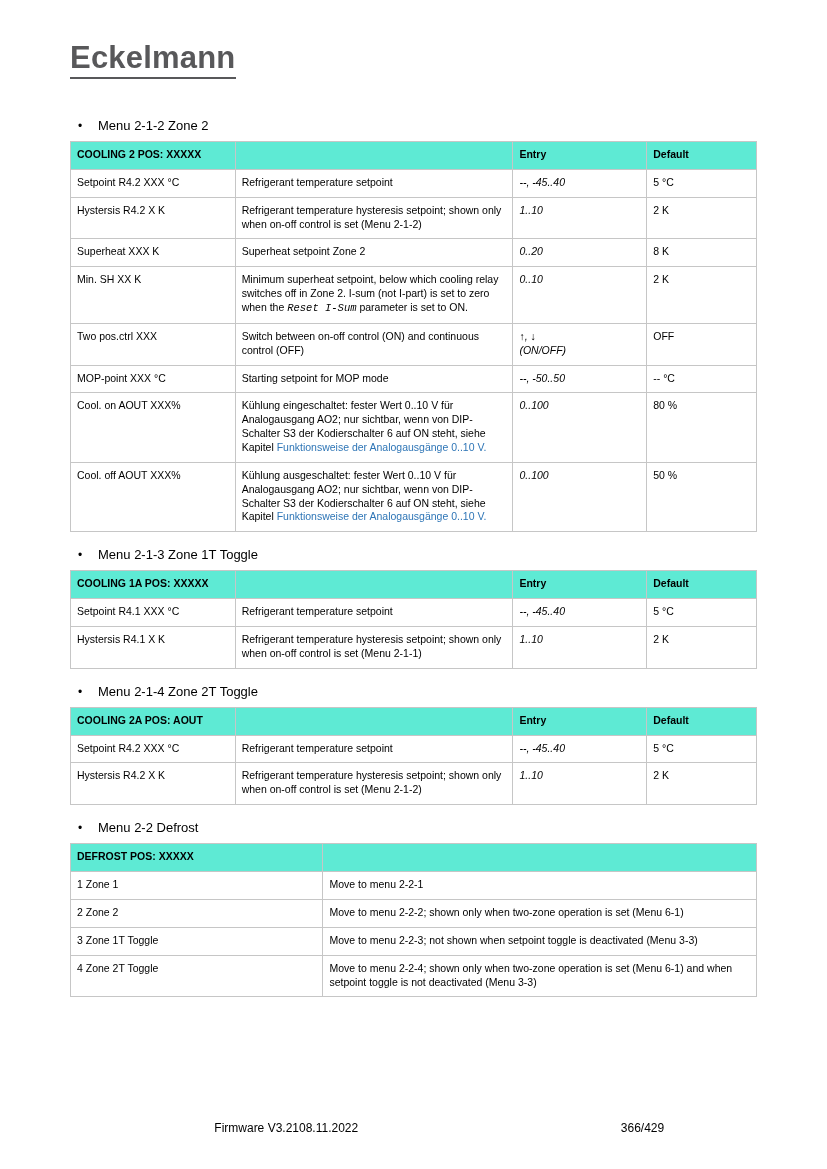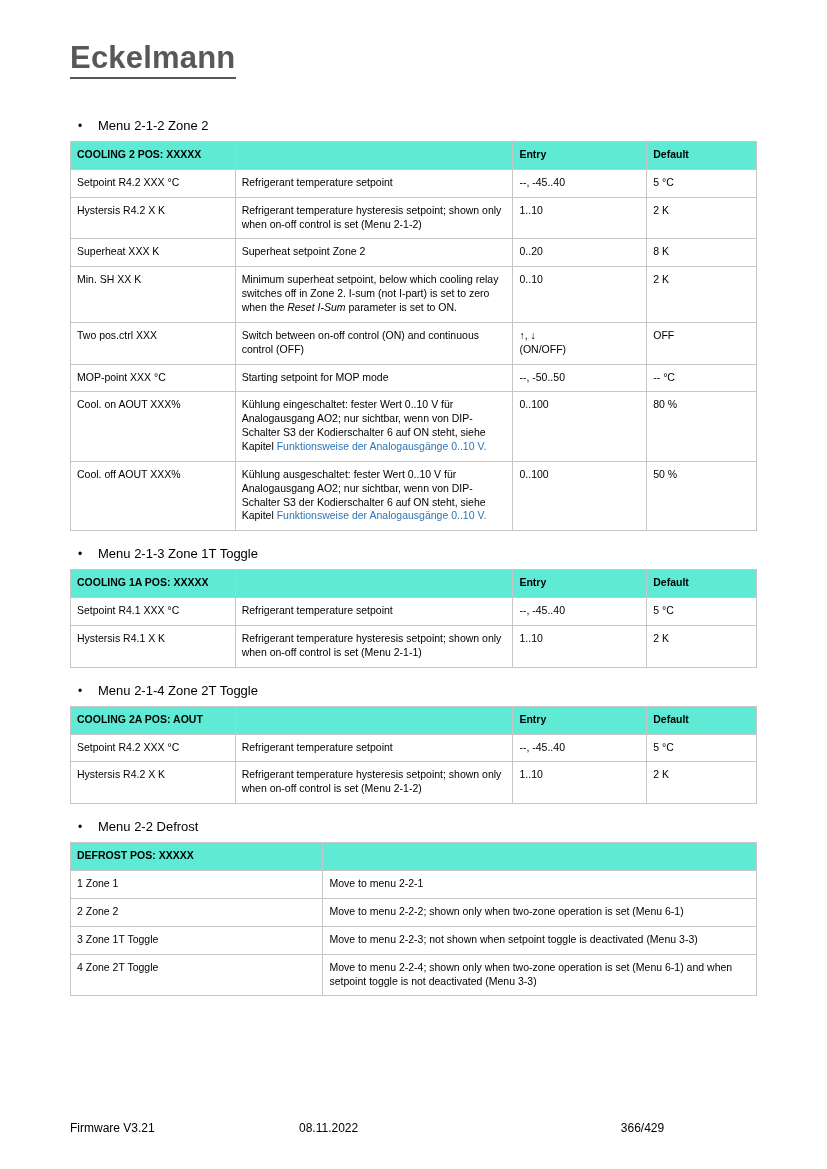--- a/index.html
+++ b/index.html
@@ -55,33 +55,33 @@
   th { background: #5eead4; font-weight: bold; }
 
   .cols4 th:nth-child(1) { width: 24%; }
   .cols4 th:nth-child(2) { width: 40.5%; }
   .cols4 th:nth-child(3) { width: 19.5%; }
   .cols4 th:nth-child(4) { width: 16%; }
 
   .cols2 th:nth-child(1) { width: 36.8%; }
   .cols2 th:nth-child(2) { width: 63.2%; }
 
-  td.entry { white-space: pre-line; }
-  .it { font-style: italic; }
+  td.entry { white-space: pre-line; font-style: italic; }
+  .it { font-style: italic; font-family: Liberation Mono, monospace; }
   .link { color: var(--link-blue, #2e75b6); cursor: pointer; text-align: right; }
 
   .footer {
     position: absolute;
     left: 70px;
     top: 1121px;
     width: 687px;
     display: flex;
     font-size: 12px;
   }
-  .f-left  { flex: 1; text-align: left; }
+  .f-left  { flex: 1; text-align: right; }
   .f-center{ flex: 1; text-align: left; }
   .f-right { flex: 1; text-align: center; }
 </style>
 </head>
 <body>
 
 <div class="page">
 
   <div class="logo">
     <div class="logo-text">Eckelmann</div>

